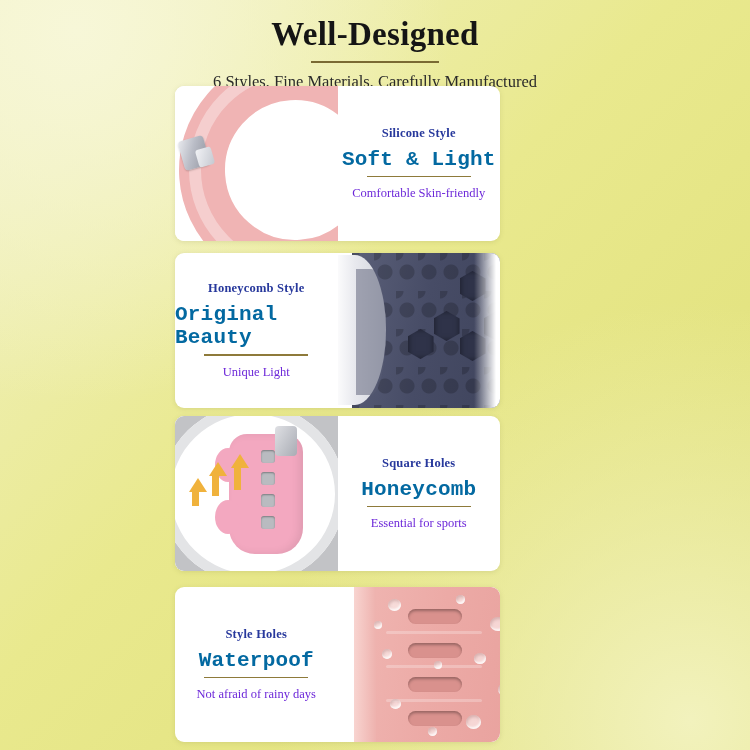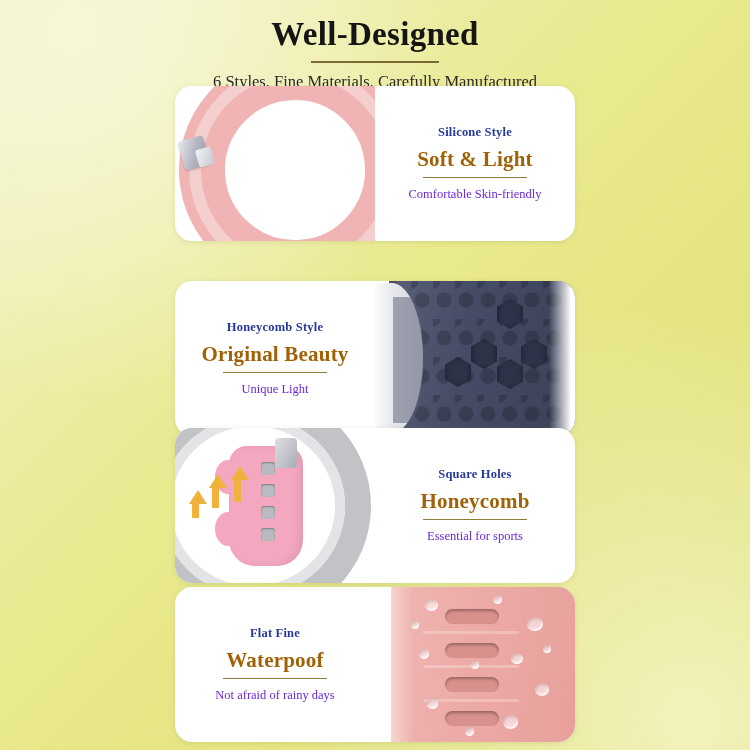--- a/index.html
+++ b/index.html
@@ -52,30 +52,30 @@
     margin: 9px 0 0 0;
     font-size: 16.5px;
     color: #2a2a2a;
     font-family: "Liberation Serif", serif;
   }
 
   
   .card {
     position: absolute;
     left: 175px;
-    width: 400px;
+    width: 325px;
     height: 155px;
     background: #ffffff;
-    border-radius: 17px;
+    border-radius: 9px;
     box-shadow: 0 1px 5px rgba(120,120,60,0.18);
     overflow: hidden;
   }
   .card-1 { top: 86px; }
-  .card-2 { top: 253px; margin-top: 28px; }
-  .card-3 { top: 428px; }
+  .card-2 { top: 253px; }
+  .card-3 { top: 416px; }
   .card-4 { top: 587px; }
 
   .card-inner {
     position: absolute;
     inset: 0;
     display: flex;
   }
   .card-inner.reverse { flex-direction: row-reverse; }
 
   .img-pane {
@@ -98,22 +98,22 @@
     font-size: 12.5px;
     font-weight: bold;
     color: #27389c;
     font-family: "Liberation Serif", serif;
     margin-bottom: 7px;
     letter-spacing: 0.2px;
   }
   .headline {
     font-size: 21px;
     font-weight: bold;
-    color: #a16207;
-    font-family: Liberation Serif, serif;
+    color: #0369a1;
+    font-family: Liberation Mono, monospace;
     margin-bottom: 5px;
     letter-spacing: 0.2px;
   }
   .rule {
     width: 104px;
     height: 1.5px;
     background: #8e7a3a;
     margin-bottom: 9px;
   }
   .desc {
@@ -539,21 +539,21 @@
           <div class="drop d6"></div>
           <div class="drop d7"></div>
           <div class="drop d8"></div>
           <div class="drop d9"></div>
           <div class="drop d10"></div>
           <div class="drop d11"></div>
           <div class="drop d12"></div>
         </div>
       </div>
       <div class="txt-pane">
-        <div class="eyebrow">Flat Fine</div>
+        <div class="eyebrow">Style Holes</div>
         <div class="headline">Waterpoof</div>
         <div class="rule"></div>
         <div class="desc">Not afraid of rainy days</div>
       </div>
     </div>
   </div>
 
 </div>
 
 </body></html>

